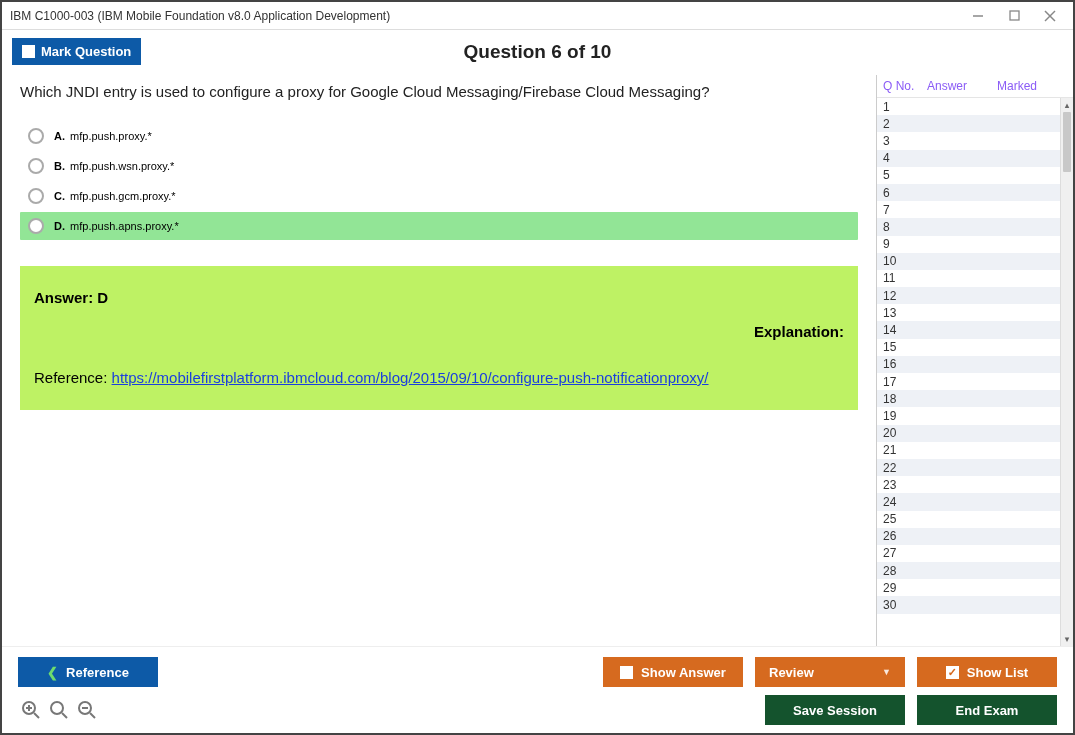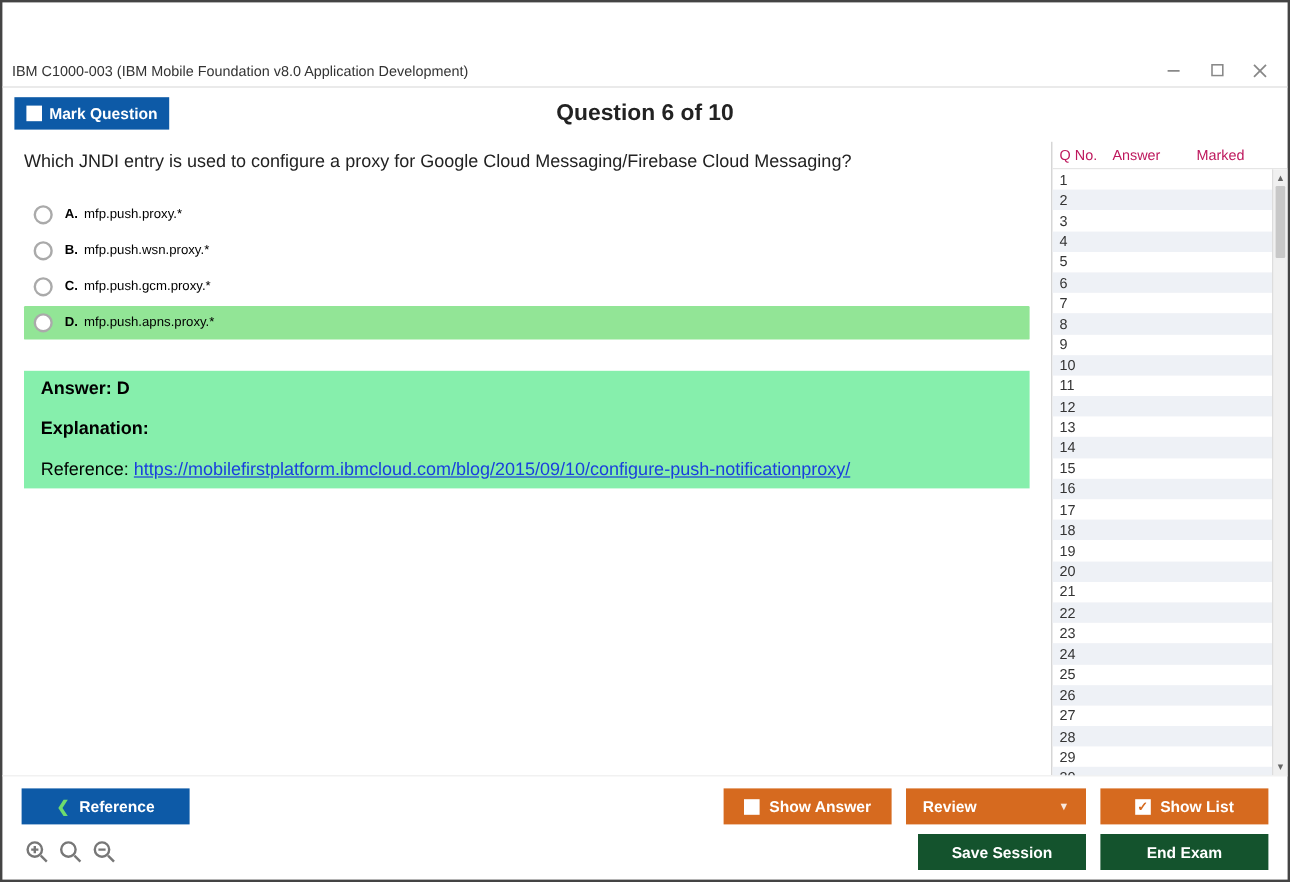--- a/index.html
+++ b/index.html
@@ -1,39 +1,39 @@
 <!DOCTYPE html>
 <html><head>
 <meta charset="utf-8">
 <style>
 * { box-sizing: border-box; margin: 0; padding: 0; }
 body { font-family: Arial, sans-serif; font-size: 13px; background: #fff; }
 .window { width: 1075px; height: 735px; border: 2px solid #444; display: flex; flex-direction: column; background: #fff; }
-.titlebar { display: flex; align-items: center; height: 28px; padding: 0 8px; font-size: 12px; color: #333; border-bottom: 1px solid #ddd; margin-top: 43px; }
+.titlebar { display: flex; align-items: center; height: 28px; padding: 0 8px; font-size: 12px; color: #333; border-bottom: 1px solid #ddd; }
 .titlebar .title-text { flex: 1; }
 .titlebar .win-controls { display: flex; gap: 18px; align-items: center; padding-right: 6px; }
 .titlebar .win-btn { width: 18px; height: 18px; display: flex; align-items: center; justify-content: center; color: #666; cursor: default; }
 .topbar { display: flex; align-items: center; padding: 8px 10px 10px 10px; position: relative; }
 .mark-btn { background: #0d5aa7; color: #fff; font-weight: bold; padding: 6px 10px; display: flex; align-items: center; gap: 6px; border: none; cursor: pointer; font-size: 13px; }
 .mark-btn .chk { width: 13px; height: 13px; background: #fff; display: inline-block; }
 .qheader { position: absolute; left: 50%; transform: translateX(-50%); font-size: 19px; font-weight: bold; color: #222; }
 .content { flex: 1; display: flex; overflow: hidden; }
 .main { flex: 1; padding: 6px 18px; overflow-y: auto; }
 .qtext { font-size: 15px; color: #222; margin-bottom: 20px; line-height: 1.4; }
 .options { margin-bottom: 26px; }
 .opt { display: flex; align-items: center; padding: 6px 8px; font-size: 11px; gap: 10px; margin-bottom: 2px; border-radius: 1px;}
 .opt .radio { width: 16px; height: 16px; border: 2px solid #aaa; border-radius: 50%; flex-shrink: 0; background:#fff;}
 .opt.selected { background: #92e596; }
 .opt .letter { font-weight: bold; margin-right: 2px;}
-.answer-box { background: #86efac; padding: 0 14px; font-size: 15px; line-height: 2; }
+.answer-box { background: #bef264; padding: 17px 14px; font-size: 15px; line-height: 2; }
 .answer-box .aline { font-weight: bold; margin-bottom: 4px;}
-.answer-box .eline { font-weight: bold; margin-bottom: 4px;}
+.answer-box .eline { font-weight: bold; margin-bottom: 16px; text-align: right;}
 .answer-box a { color: #1a3fdd; }
 .sidebar { width: 197px; border-left: 1px solid #ccc; display: flex; flex-direction: column; font-size: 12px; overflow: hidden; }
-.side-head { display: flex; padding: 4px 6px; font-size: 12px; color: #be185d; border-bottom: 1px solid #e5e5e5; }
+.side-head { display: flex; padding: 4px 6px; font-size: 12px; color: #8b5cf6; border-bottom: 1px solid #e5e5e5; }
 .side-head .c1 { width: 44px;} .side-head .c2 { width: 70px;} .side-head .c3 { flex:1; text-align: left;}
 .side-body { flex: 1; overflow: hidden; position: relative; }
 .side-rows { position: absolute; top:0; left:0; right:13px; bottom:0; overflow: hidden;}
 .srow { display: flex; height: 17.2px; align-items: center; padding-left: 6px; color:#333;}
 .srow:nth-child(even) { background: #eef1f6; }
 .scrollbar { position: absolute; right: 0; top:0; bottom:0; width: 13px; background: #f0f0f0; border-left:1px solid #ddd;}
 .scroll-up,.scroll-down{height:14px;display:flex;align-items:center;justify-content:center;color:#666;font-size:9px;}
 .scroll-thumb{background:#c8c8c8;height:60px;margin:0 2px;border-radius:1px;}
 .bottombar { padding: 10px 16px 8px 16px; display: flex; flex-direction: column; gap: 8px; border-top: 1px solid #eee;}
 .btnrow { display: flex; align-items: center; gap: 12px; }

